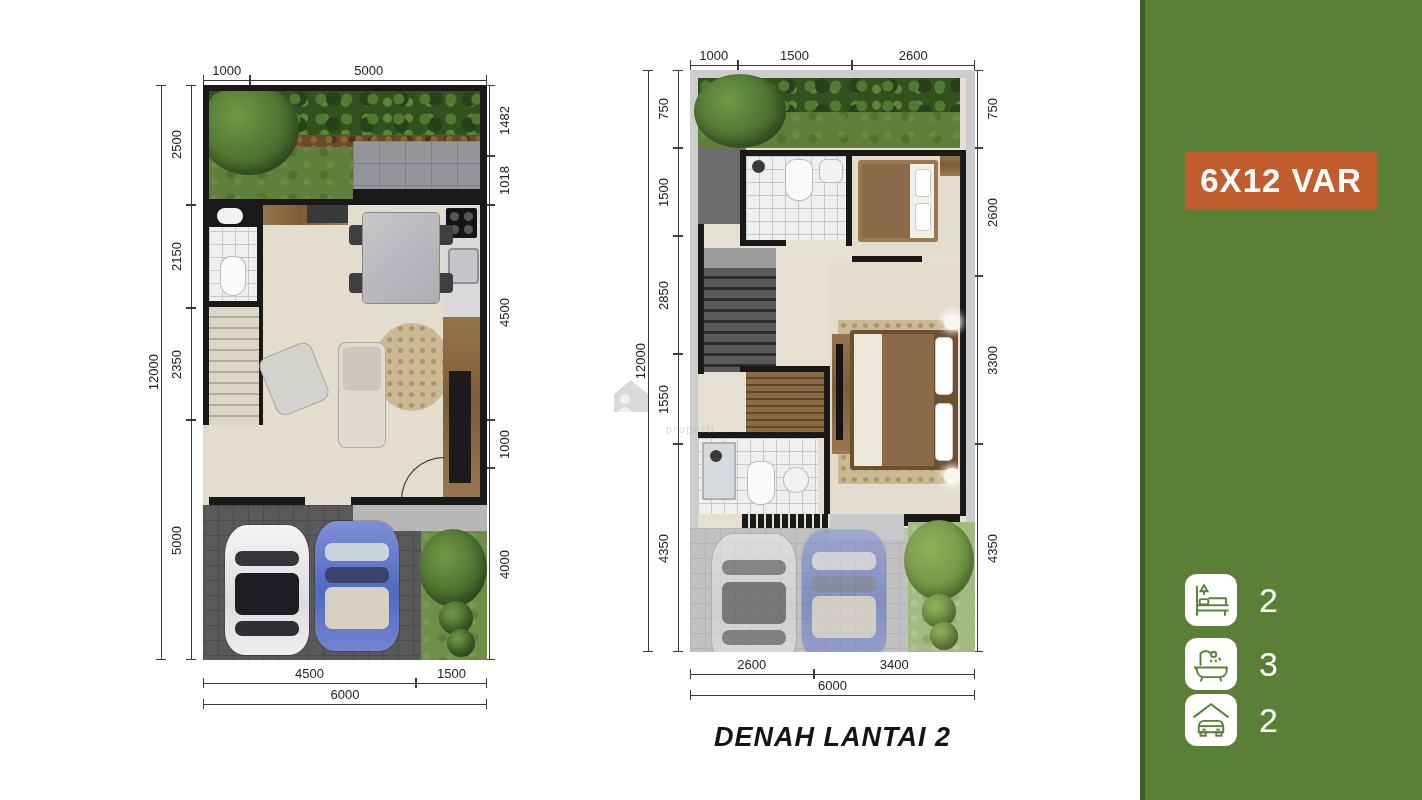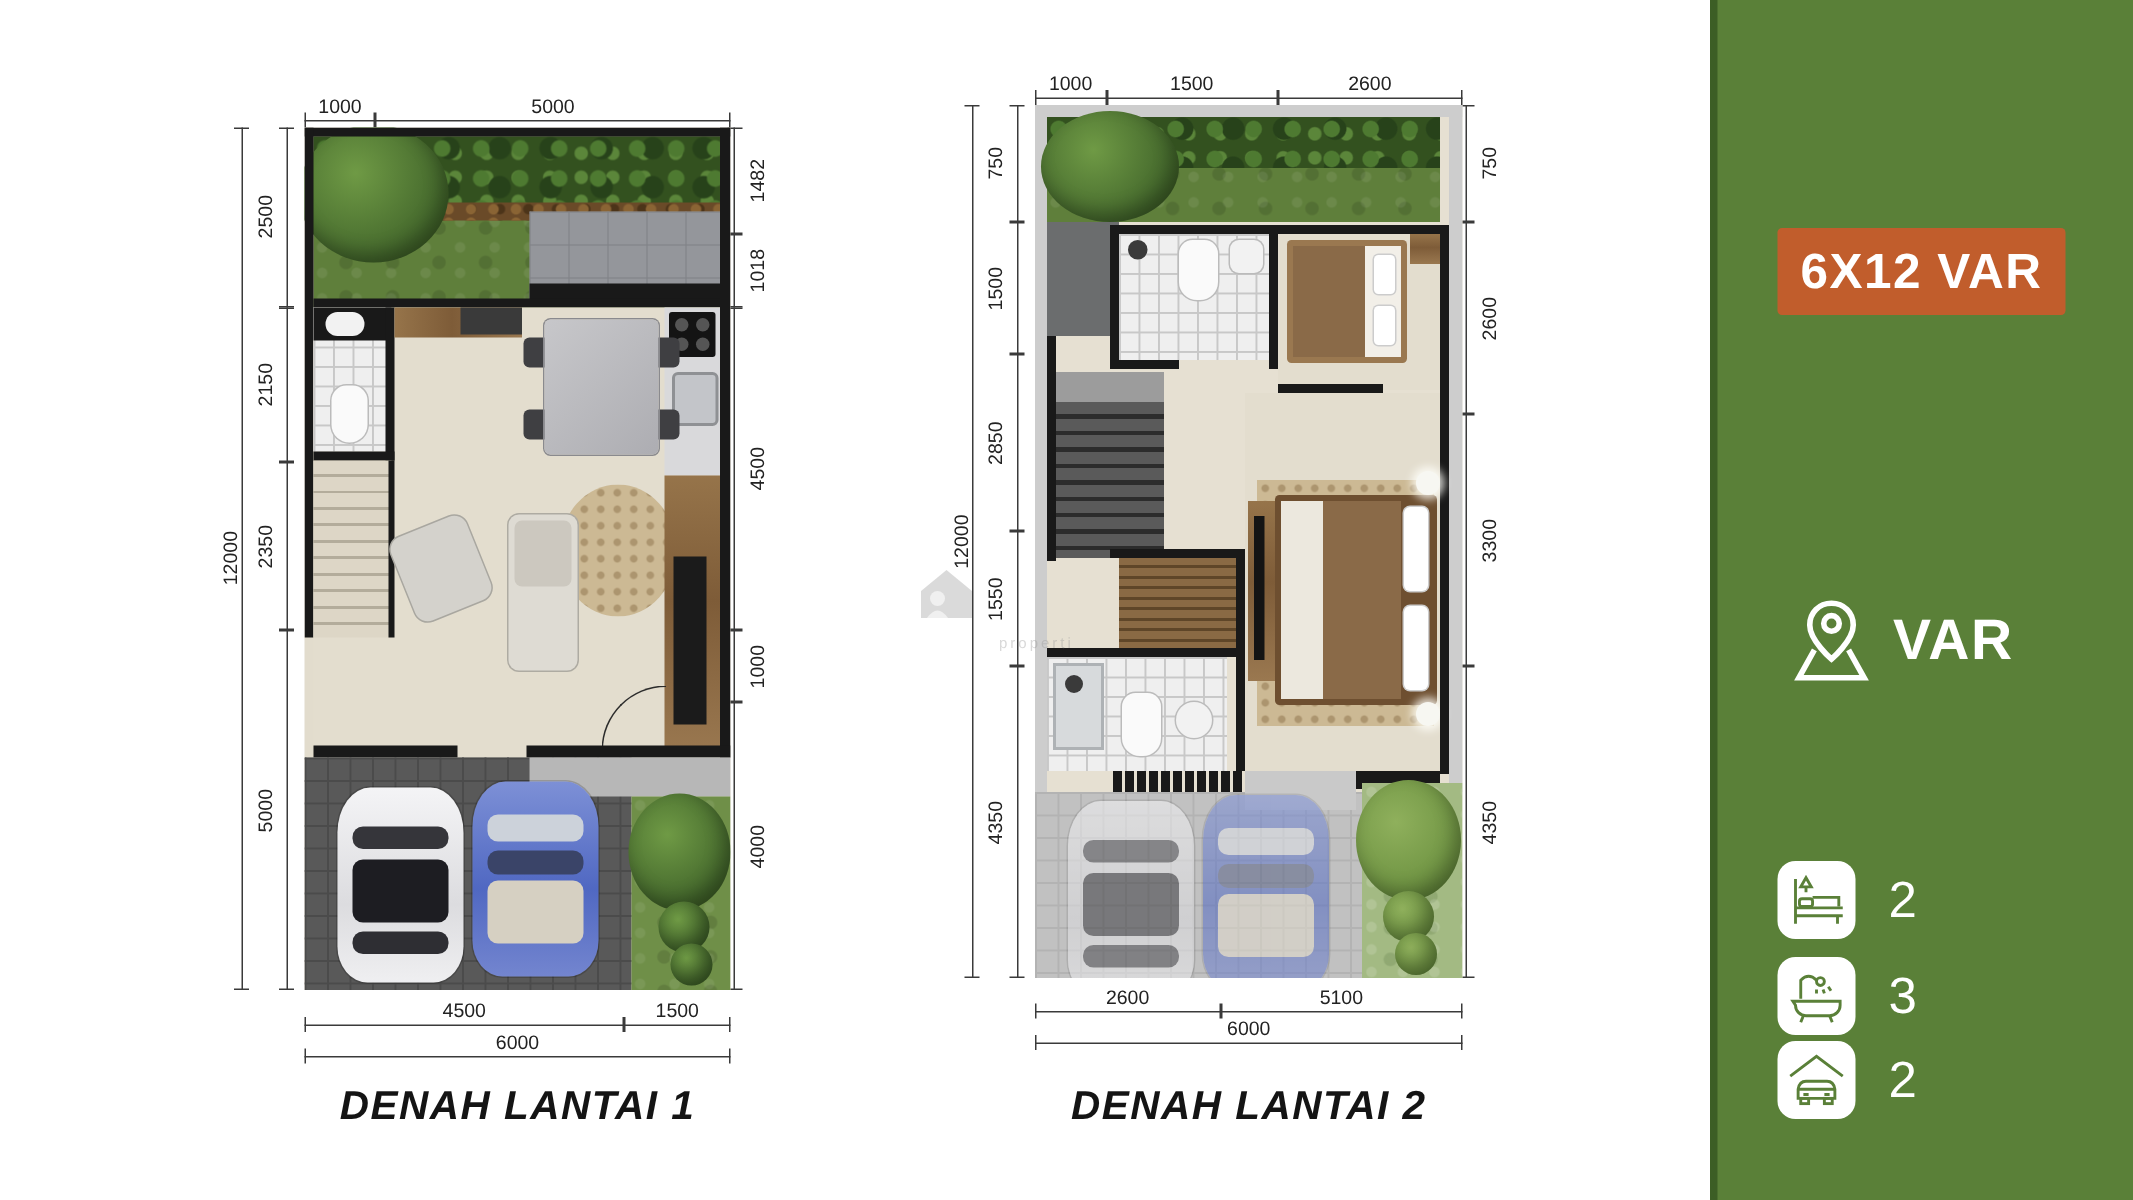--- a/index.html
+++ b/index.html
@@ -219,21 +219,20 @@
       <div class="carpart" style="top:26px;height:15px;background:#35353a;"></div>
       <div class="carpart" style="top:48px;height:42px;background:#1d1d22;"></div>
       <div class="carpart" style="top:96px;height:15px;background:#2e2e33;"></div>
     </div>
     <div class="car blue" style="left:112px;top:436px;">
       <div class="carpart" style="top:22px;height:18px;background:#ccd2da;"></div>
       <div class="carpart" style="top:46px;height:16px;background:#3a4468;"></div>
       <div class="carpart" style="top:66px;height:42px;background:#d6d0c2;"></div>
     </div>
   </div>
-  <div class="plan-title" style="left:203px;top:722px;width:284px;">DENAH LANTAI 1</div>
 
   <div class="dh" style="left:690px;top:42px;width:285px;height:24px;">
     <div class="seg" style="flex:1000 0 0;">1000</div>
     <div class="seg" style="flex:2400 0 0;">1500</div>
     <div class="seg" style="flex:2600 0 0;">2600</div>
   </div>
   <div class="dv lr" style="left:633px;top:70px;width:16px;height:582px;">
     <div class="vseg">
         <span class="vtext">12000</span>
       </div>
@@ -264,21 +263,21 @@
       </div>
     <div class="vseg" style="flex:168 0 0;">
         <span class="vtext">3300</span>
       </div>
     <div class="vseg" style="flex:208 0 0;">
         <span class="vtext">4350</span>
       </div>
   </div>
   <div class="dh" style="left:690px;top:654px;width:285px;height:21px;">
     <div class="seg" style="flex:2600 0 0;">2600</div>
-    <div class="seg" style="flex:3400 0 0;">5100</div>
+    <div class="seg" style="flex:3400 0 0;">3400</div>
   </div>
   <div class="dh" style="left:690px;top:675px;width:285px;height:21px;">
     <div class="seg" style="flex:1;">6000</div>
   </div>
 
   <div class="planbox" style="left:690px;top:70px;width:285px;height:582px;background:#e6e0d2;">
 
     <div class="z" style="left:0;top:0;width:285px;height:8px;background:#cdcdcd;"></div>
     <div class="z" style="left:0;top:0;width:8px;height:458px;background:#cdcdcd;"></div>
     <div class="z" style="left:276px;top:0;width:9px;height:458px;background:#cdcdcd;"></div>
@@ -376,28 +375,20 @@
   </div>
 
   <div class="sidebar">
     <div class="sidebar-stripe"></div>
 
 
     <div class="badge">
       <span class="badge-text">6X12 VAR</span>
     </div>
 
-    <div class="stat-row" style="left:54px;top:398px;">
-      <svg width="54" height="58" viewBox="0 0 52 56" fill="none" stroke="#ffffff" stroke-width="3.6">
-        <path d="M26,4 C18,4 12,10 12,18 C12,28 26,40 26,40 C26,40 40,28 40,18 C40,10 34,4 26,4 Z"></path>
-        <circle cx="26" cy="17" r="5"></circle>
-        <path d="M15,34 L5,52 H47 L37,34"></path>
-      </svg>
-      <span class="stat-value">VAR</span>
-    </div>
 
     <div class="feat-row" style="left:45px;top:574px;">
       <div class="feat-box">
         <svg width="42" height="42" viewBox="0 0 48 48" fill="none" stroke="#5a8038" stroke-width="2.2">
           <line x1="8" y1="8" x2="8" y2="42"></line>
           <path d="M12,14 h8 l-4,-7 z"></path>
             <line x1="16" y1="14" x2="16" y2="18"></line>
           <rect x="11" y="23" width="10" height="6" rx="2"></rect>
           <path d="M21,22 H41 V29"></path>
           <line x1="8" y1="30" x2="44" y2="30"></line>

